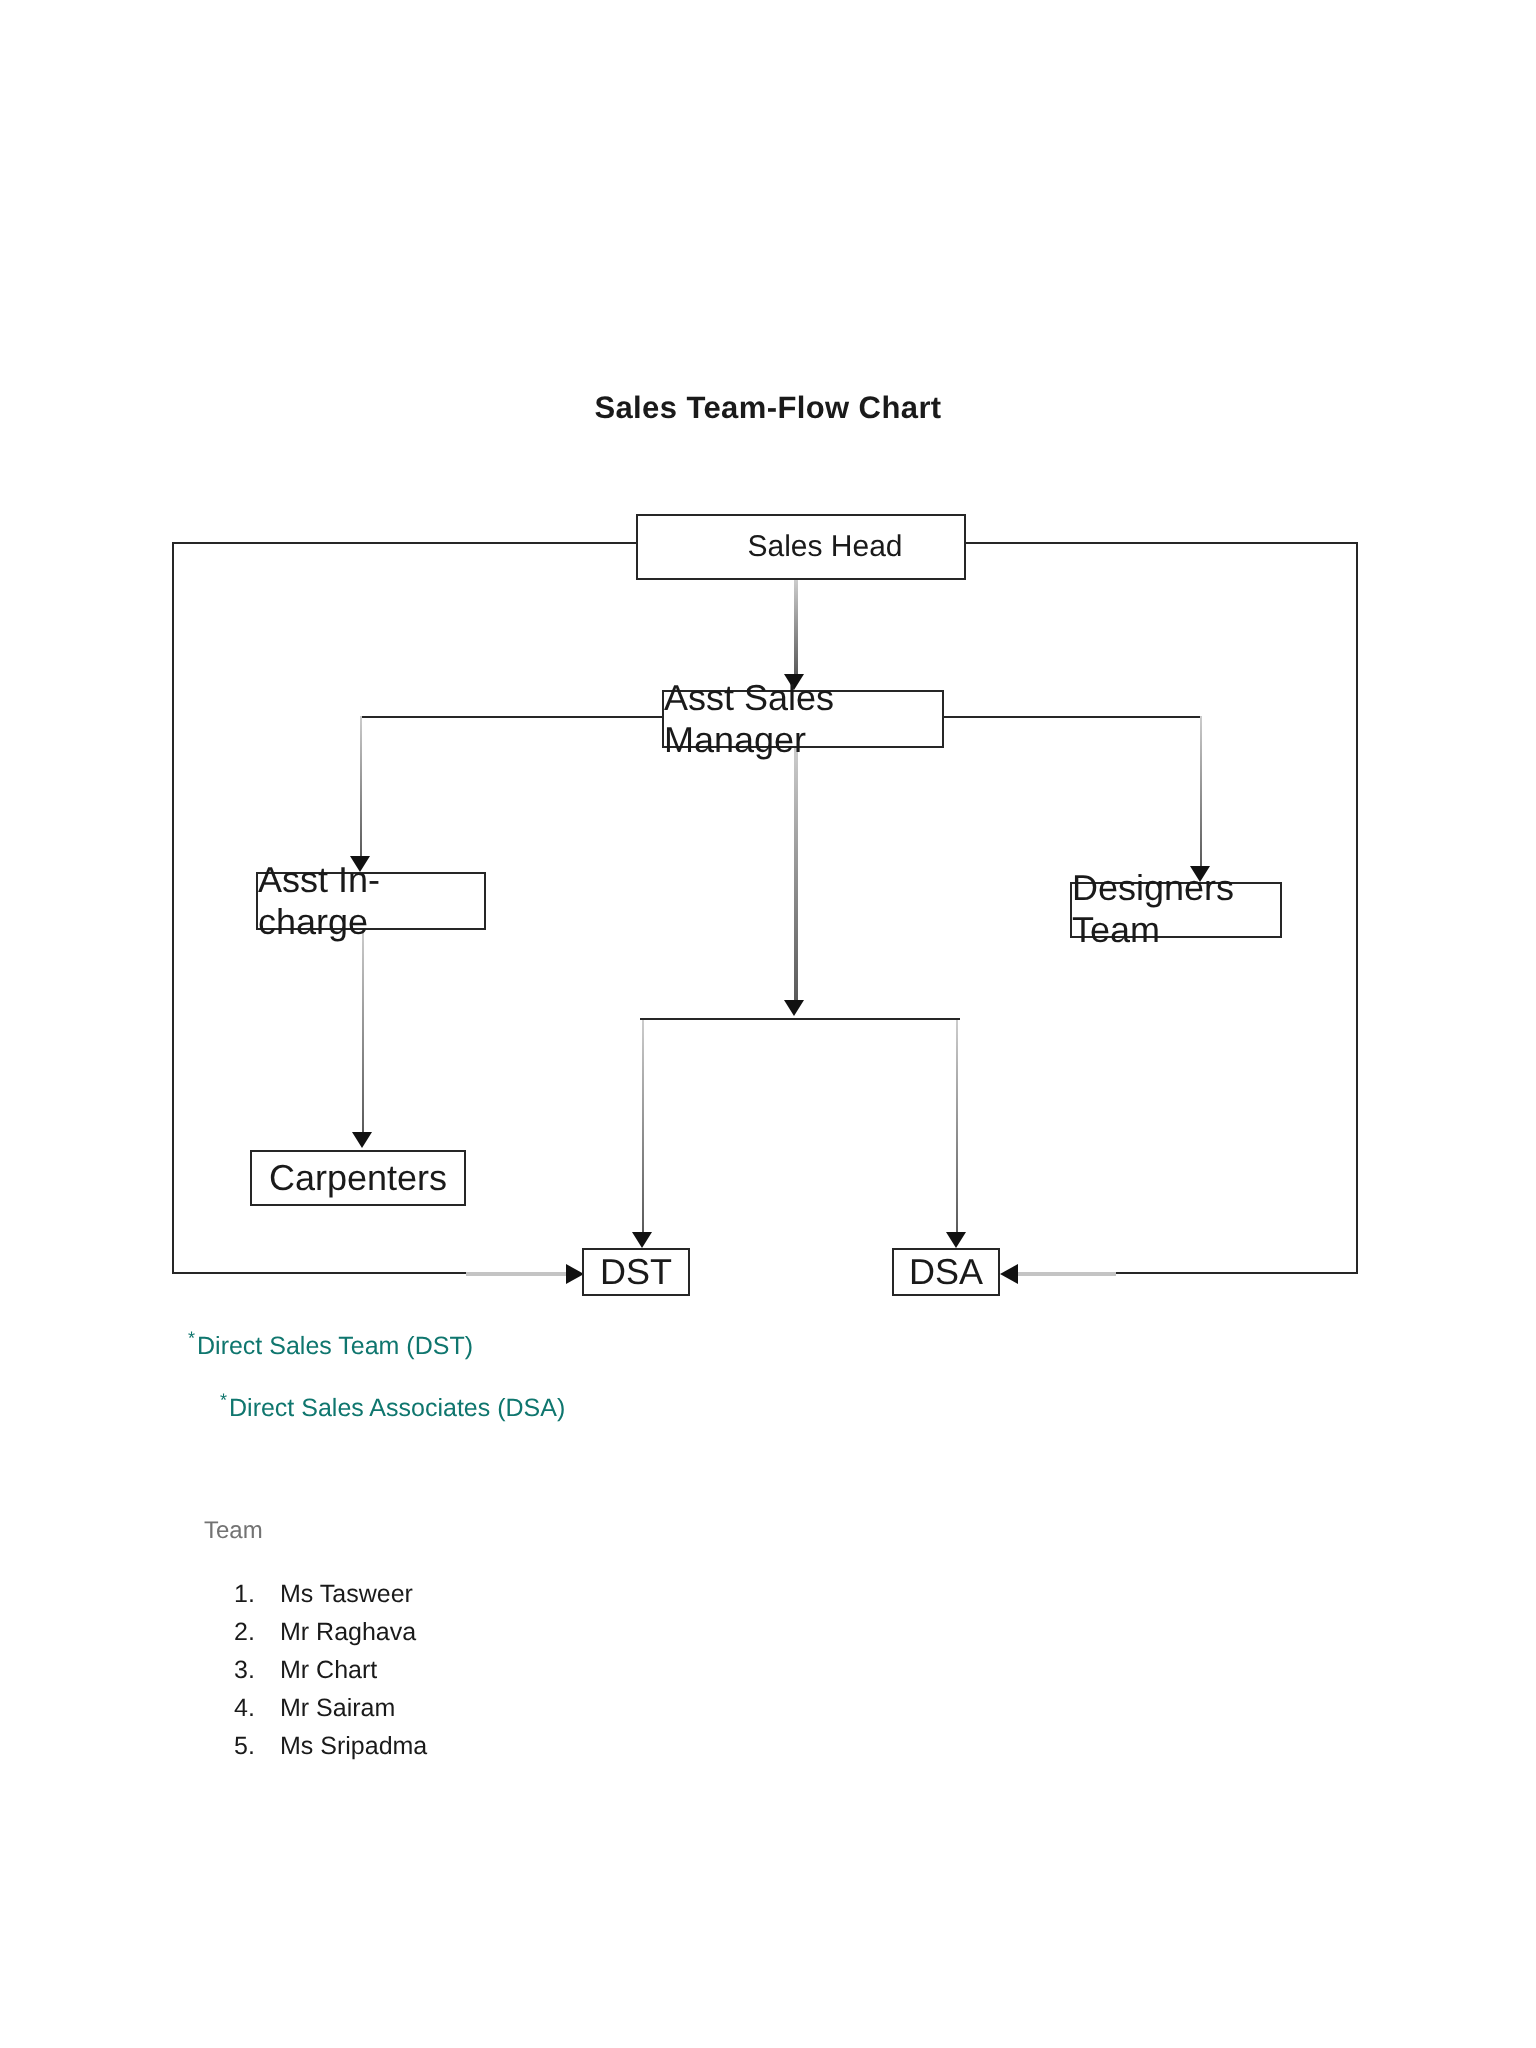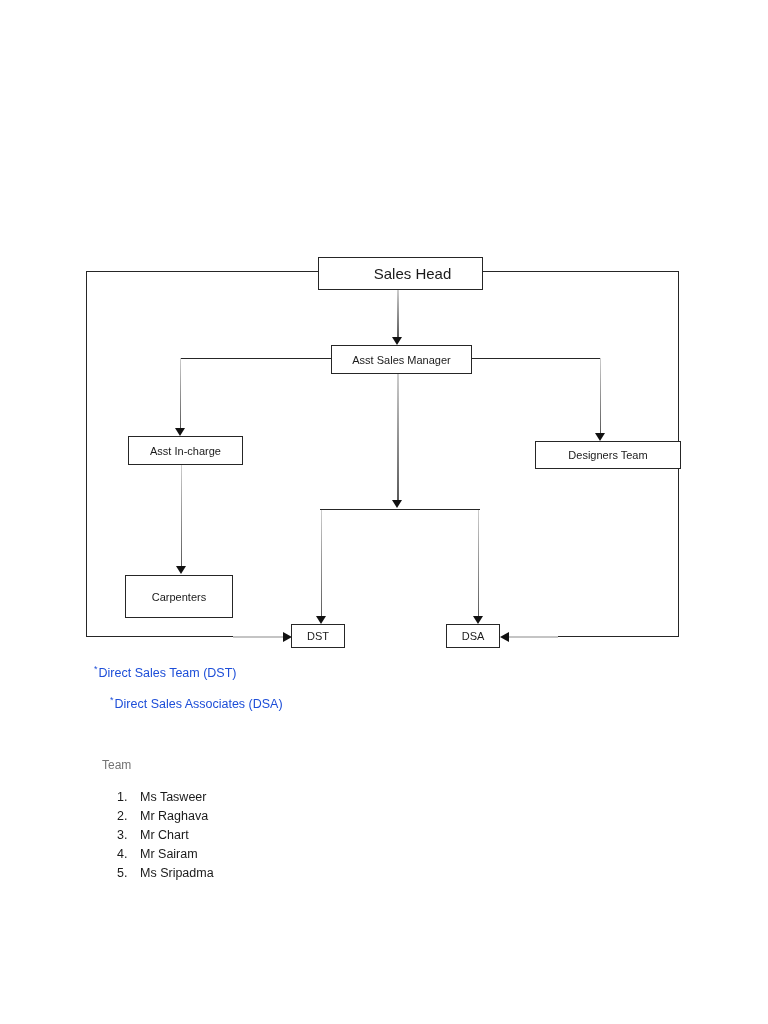--- a/index.html
+++ b/index.html
@@ -33,36 +33,37 @@
   .arrow-right{position:absolute;width:0;height:0;
     border-top:5px solid transparent;border-bottom:5px solid transparent;
     border-left:9px solid #111;}
   .arrow-left{position:absolute;width:0;height:0;
     border-top:5px solid transparent;border-bottom:5px solid transparent;
     border-right:9px solid #111;}
   .node{
     position:absolute;background:#ffffff;
     border:1.5px solid #262626;
     display:flex;align-items:center;justify-content:center;
-    font-size:11px;color:#1a1a1a;
+    font-size:18px;color:#1a1a1a;
     box-sizing:border-box;
   }
   .node.head{font-size:15px;}
-  .fn{position:absolute;left:94px;font-size:12.5px;color:#1d4ed8;}
+  .fn{position:absolute;left:94px;font-size:12.5px;color:#0f766e;}
   .fn sup{font-size:9px;vertical-align:super;margin-right:1px;}
   .team-heading{position:absolute;left:102px;top:758px;font-size:12px;color:#737373;}
   .team-list{position:absolute;left:117px;top:787px;font-size:12.5px;color:#1a1a1a;}
   .team-row{display:flex;height:19px;align-items:center;}
   .team-row .num{width:23px;}
 </style>
 </head>
 <body>
 
 <div class="page">
 
+  <div class="title">Sales Team-Flow Chart</div>
 
   <div class="frame"></div>
 
   <div class="hline" style="left:86px;top:635.5px;width:147px;"></div>
   <div class="hline gray" style="left:233px;top:636px;width:50px;"></div>
   <div class="arrow-right" style="left:283px;top:631.5px;"></div>
   <div class="arrow-left" style="left:500px;top:631.5px;"></div>
   <div class="hline gray" style="left:509px;top:636px;width:49px;"></div>
   <div class="hline" style="left:558px;top:635.5px;width:121px;"></div>
 
@@ -95,25 +96,25 @@
   </div>
 
   <div class="node" style="left:331px;top:345px;width:141px;height:29px;">
     <span>Asst Sales Manager</span>
   </div>
 
   <div class="node" style="left:128px;top:436px;width:115px;height:29px;">
     <span>Asst In-charge</span>
   </div>
 
-  <div class="node" style="left:535px;top:441px;width:146px;height:28px;">
+  <div class="node" style="left:535px;top:441px;width:106px;height:28px;">
     <span>Designers Team</span>
   </div>
 
-  <div class="node" style="left:125px;top:575px;width:108px;height:43px;">
+  <div class="node" style="left:125px;top:575px;width:108px;height:28px;">
     <span>Carpenters</span>
   </div>
 
   <div class="node" style="left:291px;top:624px;width:54px;height:24px;">
     <span>DST</span>
   </div>
 
   <div class="node" style="left:446px;top:624px;width:54px;height:24px;">
     <span>DSA</span>
   </div>

